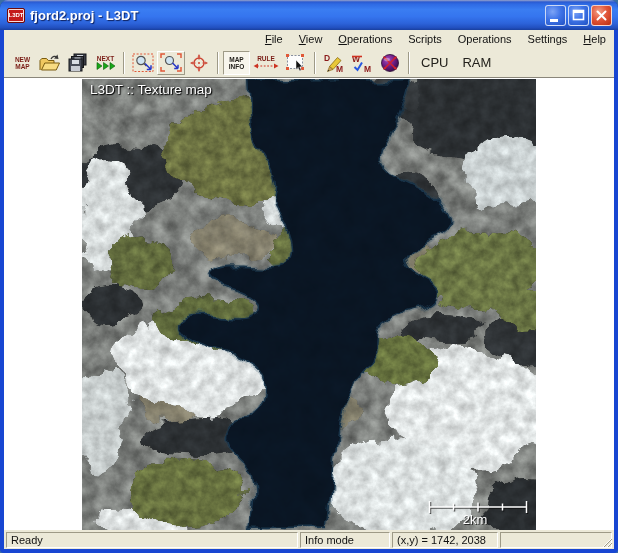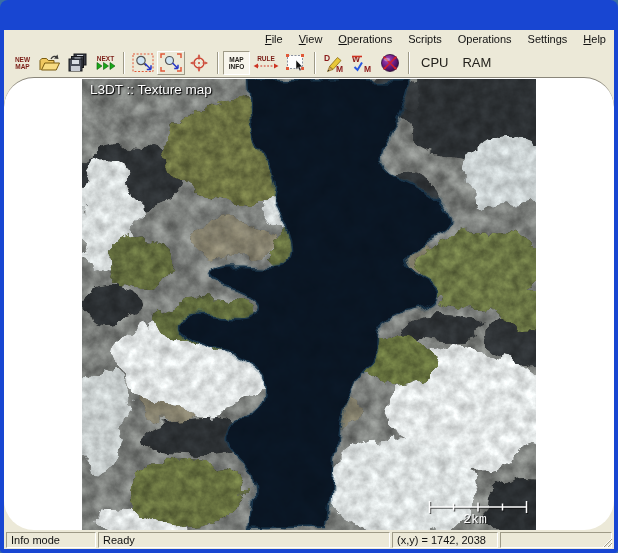--- a/index.html
+++ b/index.html
@@ -66,40 +66,39 @@
   .tb.raised{border-color:#ffffff #9e9a87 #9e9a87 #ffffff;}
   .tiny{font-size:6.5px;font-weight:bold;line-height:7px;letter-spacing:0;text-align:center;}
   .maroon{color:#7a1d16;}
   .dark{color:#23211c;}
   .tb-text{font-size:13px;color:#23211c;padding:0 4px;}
   .sep{width:2px;height:22px;border-left:1px solid #9e9a87;border-right:1px solid #fff;margin:0 4px;}
   
   .client{
     position:relative;height:453px;background:#ffffff;
     border-top:1px solid #8a867a;
-    border-radius:30px;
   }
   .map{
     position:absolute;left:78px;top:1px;width:454px;height:452px;
     background:#10151c;overflow:hidden;
   }
   .map svg.terrain{display:block;}
   .map-label{
     position:absolute;left:8px;top:3px;
     color:#fff;font-size:13.5px;
     text-shadow:1px 1px 1px #000,0 0 3px rgba(0,0,0,.8);
     white-space:nowrap;
   }
   .scalebar{
     position:absolute;right:6px;bottom:2px;width:102px;height:30px;
     filter:drop-shadow(1px 1px 0 rgba(0,0,0,.65));
   }
   .scalebar .sb-label{
     position:absolute;left:0;right:8px;top:13px;text-align:center;
-    color:#fff;font-size:13px;font-family:Liberation Mono, monospace;
+    color:#fff;font-size:13px;
   }
   
   .statusbar{
     height:19px;display:flex;gap:2px;align-items:stretch;
     padding:2px 2px 1px 2px;background:#ece9d8;font-size:11px;color:#111;
     position:relative;
   }
   .panel{
     border:1px solid;border-color:#9e9a87 #ffffff #ffffff #9e9a87;
     padding:0 4px;line-height:14px;overflow:hidden;white-space:nowrap;
@@ -108,20 +107,42 @@
   .p-mode{flex:0 0 90px;}
   .p-coords{flex:0 0 106px;}
   .p-empty{flex:0 0 112px;}
   .grip{position:absolute;right:1px;bottom:1px;width:13px;height:13px;}
 </style>
 </head>
 <body>
 
 <div class="window">
 
+  <div class="titlebar">
+    <div class="app-icon">L3DT</div>
+    <div class="title-text">fjord2.proj - L3DT</div>
+    <div class="tb-buttons">
+      <div class="capbtn blue">
+        <svg width="19" height="19">
+          <rect x="4" y="13" width="8" height="3" fill="#fff"></rect>
+        </svg>
+      </div>
+      <div class="capbtn blue">
+        <svg width="19" height="19">
+          <rect x="4.5" y="4.5" width="10" height="9" fill="none" stroke="#fff" stroke-width="1.6"></rect>
+          <rect x="4" y="4" width="11" height="3" fill="#fff"></rect>
+        </svg>
+      </div>
+      <div class="capbtn red">
+        <svg width="19" height="19">
+          <path d="M5.5,5.5 L13.5,13.5 M13.5,5.5 L5.5,13.5" stroke="#fff" stroke-width="2" stroke-linecap="round"></path>
+        </svg>
+      </div>
+    </div>
+  </div>
 
   <div class="chrome">
 
     <div class="menubar">
       <span class="menu-item accel">File</span>
       <span class="menu-item accel">View</span>
       <span class="menu-item accel">Operations</span>
       <span class="menu-item">Scripts</span>
       <span class="menu-item">Operations</span>
       <span class="menu-item">Settings</span>
@@ -422,22 +443,22 @@
             <line x1="50" y1="3.5" x2="50" y2="12.5" stroke="#fff" stroke-width="1.5"></line>
             <line x1="74.5" y1="4.5" x2="74.5" y2="11.5" stroke="#fff" stroke-width="1.5"></line>
             <line x1="98.5" y1="2" x2="98.5" y2="14" stroke="#fff" stroke-width="1.5"></line>
           </svg>
           <div class="sb-label">2km</div>
         </div>
       </div>
     </div>
 
     <div class="statusbar">
+      <div class="panel p-ready">Ready</div>
       <div class="panel p-mode">Info mode</div>
-      <div class="panel p-ready">Ready</div>
       <div class="panel p-coords">(x,y) = 1742, 2038</div>
       <div class="panel p-empty"></div>
       <svg class="grip" width="13" height="13">
         <path d="M12,3 L3,12" stroke="#ffffff" stroke-width="1"></path>
         <path d="M12,4 L4,12" stroke="#9e9a87" stroke-width="1"></path>
         <path d="M12,7 L7,12" stroke="#ffffff" stroke-width="1"></path>
         <path d="M12,8 L8,12" stroke="#9e9a87" stroke-width="1"></path>
         <path d="M12,11 L11,12" stroke="#ffffff" stroke-width="1"></path>
         <path d="M12,12 L12,12" stroke="#9e9a87" stroke-width="1"></path>
       </svg>

